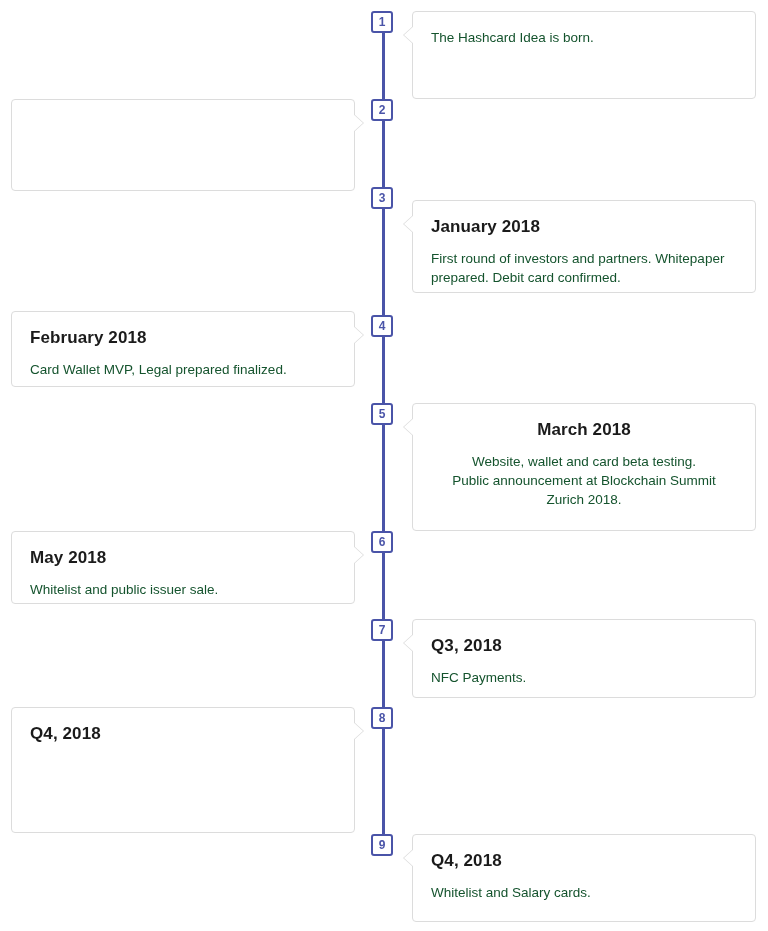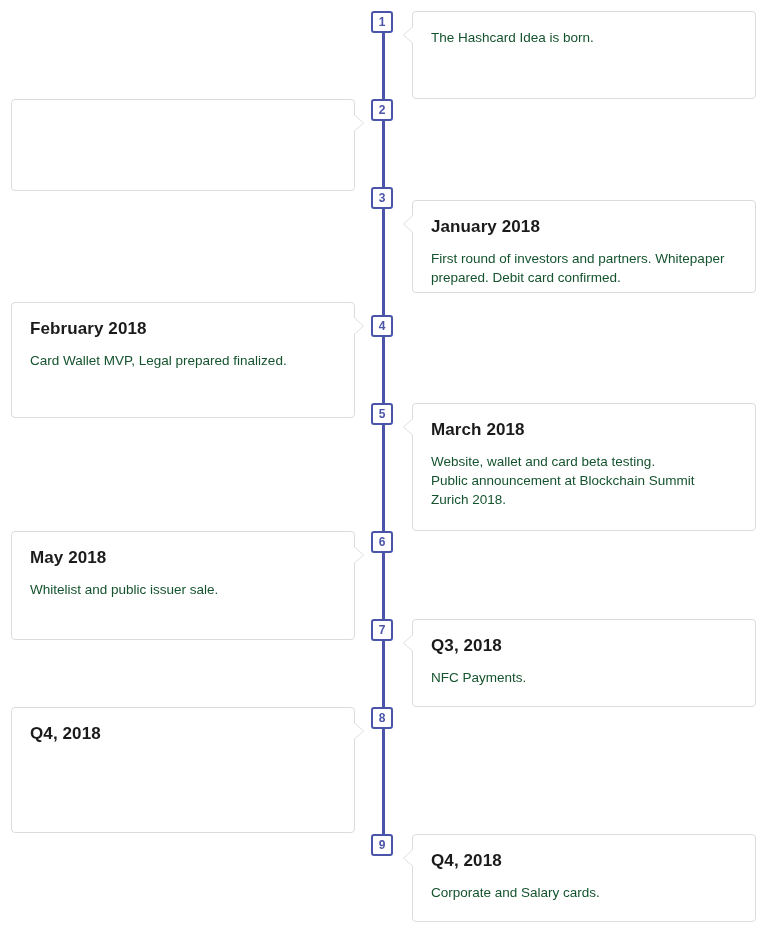--- a/index.html
+++ b/index.html
@@ -143,66 +143,66 @@
       <div class="card right" style="top: 187px; height: 93px; margin-top: 13px;">
         <div class="notch"></div>
         <div class="notch-in"></div>
         <div class="card-title">January 2018</div>
         <div class="card-desc">First round of investors and partners. Whitepaper
 prepared. Debit card confirmed.</div>
       </div>
     </div>
     <div class="row" style="top: 0px;">
       <div class="badge" style="top: 315px;">4</div>
-      <div class="card left" style="top: 302px; height: 116px;">
+      <div class="card left" style="top: 311px; height: 76px;">
         <div class="notch"></div>
         <div class="notch-in"></div>
         <div class="card-title">February 2018</div>
         <div class="card-desc">Card Wallet MVP, Legal prepared finalized.</div>
       </div>
     </div>
     <div class="row" style="top: 0px;">
       <div class="badge" style="top: 403px;">5</div>
-      <div class="card right" style="top: 403px; height: 128px;">
+      <div class="card right" style="top: 403px; height: 128px; text-align: center;">
         <div class="notch"></div>
         <div class="notch-in"></div>
         <div class="card-title">March 2018</div>
         <div class="card-desc">Website, wallet and card beta testing.
 Public announcement at Blockchain Summit
 Zurich 2018.</div>
       </div>
     </div>
     <div class="row" style="top: 0px;">
       <div class="badge" style="top: 531px;">6</div>
-      <div class="card left" style="top: 531px; height: 109px;">
+      <div class="card left" style="top: 531px; height: 73px;">
         <div class="notch"></div>
         <div class="notch-in"></div>
         <div class="card-title">May 2018</div>
         <div class="card-desc">Whitelist and public issuer sale.</div>
       </div>
     </div>
     <div class="row" style="top: 0px;">
       <div class="badge" style="top: 619px;">7</div>
-      <div class="card right" style="top: 619px; height: 88px;">
+      <div class="card right" style="top: 619px; height: 79px;">
         <div class="notch"></div>
         <div class="notch-in"></div>
         <div class="card-title">Q3, 2018</div>
         <div class="card-desc">NFC Payments.</div>
       </div>
     </div>
     <div class="row" style="top: 0px;">
       <div class="badge" style="top: 707px;">8</div>
       <div class="card left" style="top: 707px; height: 126px;">
         <div class="notch"></div>
         <div class="notch-in"></div>
         <div class="card-title">Q4, 2018</div>
       </div>
     </div>
     <div class="row" style="top: 0px;">
       <div class="badge" style="top: 834px;">9</div>
       <div class="card right" style="top: 834px; height: 88px;">
         <div class="notch"></div>
         <div class="notch-in"></div>
         <div class="card-title">Q4, 2018</div>
-        <div class="card-desc">Corporate and Salary cards.</div>
+        <div class="card-desc">Whitelist and Salary cards.</div>
       </div>
     </div>
   </div>
 
 </body></html>

